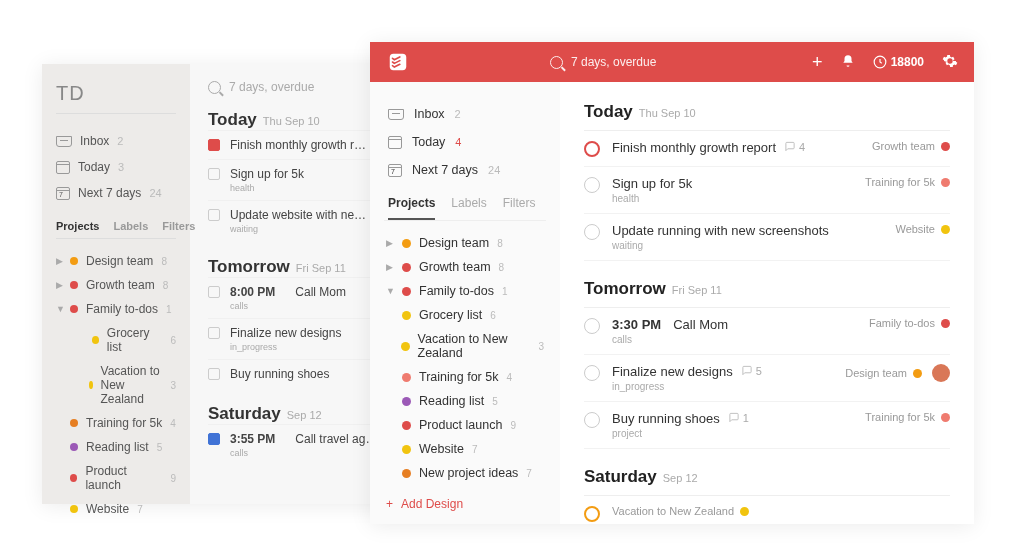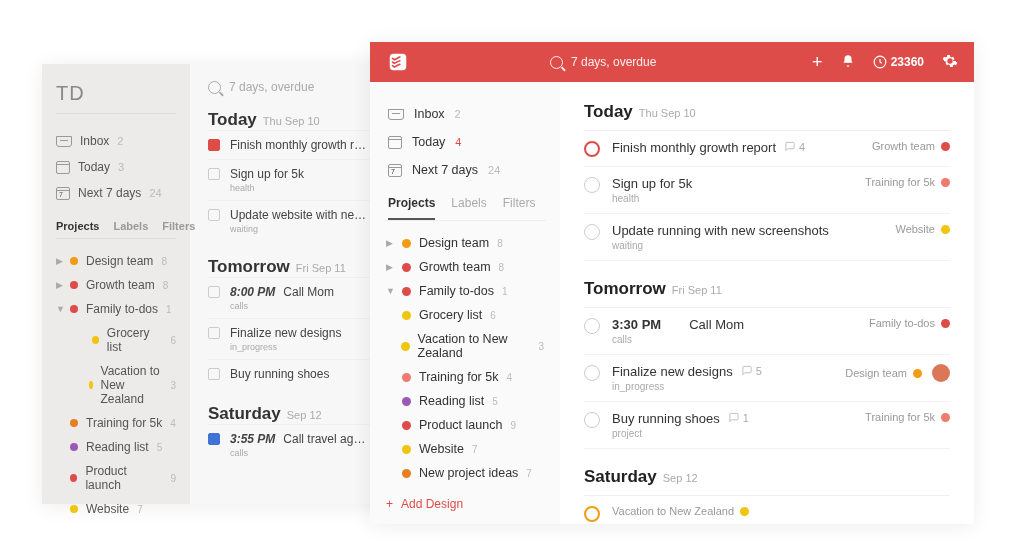--- a/index.html
+++ b/index.html
@@ -26,21 +26,21 @@
 
 .back-main { flex: 1; padding: 16px 18px; overflow: hidden; }
 .back-search { display: flex; align-items: center; gap: 8px; color: #aaa; font-size: 12px; margin-bottom: 16px; }
 .back-section { margin-bottom: 16px; }
 .back-section h2 { font-size: 17px; font-weight: 600; color: #333; display: inline; }
 .back-section .date { font-size: 11px; color: #aaa; margin-left: 6px; }
 .back-task { display: flex; align-items: flex-start; gap: 10px; padding: 7px 0; font-size: 12px; color: #444; border-top: 1px solid #f0f0f0; }
 .back-task .sq { width: 12px; height: 12px; border: 1.5px solid #ccc; border-radius: 2px; margin-top: 1px; flex-shrink: 0; }
 .back-task .sq.red { background: #de4c4a; border-color: #de4c4a; }
 .back-task .sq.blue { background: #4073d6; border-color: #4073d6; }
-.back-task .time { font-weight: 600; margin-right: 8px; font-style: italic; }
+.back-task .time { font-weight: 600; margin-right: 20px; }
 .back-task .sub-lbl { font-size: 9px; color: #aaa; display: block; margin-top: 2px; }
 .back-task .com { width: 14px; height: 12px; color: #aaa; }
 
 
 .front-header { height: 40px; background: #de4c4a; display: flex; align-items: center; padding: 0 16px; color: #fff; }
 .front-logo { width: 24px; height: 24px; display: flex; align-items: center; justify-content: center; }
 .front-logo svg { width: 22px; height: 22px; }
 .front-search { flex: 1; display: flex; align-items: center; gap: 8px; margin-left: 140px; font-size: 12px; opacity: 0.9; }
 .front-actions { display: flex; align-items: center; gap: 18px; font-size: 13px; }
 .front-karma { display: flex; align-items: center; gap: 4px; font-size: 12px; font-weight: 600; }
@@ -63,21 +63,21 @@
 .front-main { flex: 1; padding: 20px 24px; overflow: hidden; }
 .fm-section { margin-bottom: 18px; }
 .fm-section .hdr { border-bottom: 1px solid #eee; padding-bottom: 8px; }
 .fm-section h2 { font-size: 17px; font-weight: 700; color: #222; display: inline; }
 .fm-section .date { font-size: 11px; color: #aaa; margin-left: 6px; }
 .fm-task { display: flex; align-items: flex-start; padding: 9px 0; border-bottom: 1px solid #f2f2f2; font-size: 13px; color: #333; }
 .fm-task .circ { width: 16px; height: 16px; border: 1.5px solid #ccc; border-radius: 50%; flex-shrink: 0; margin-right: 12px; margin-top: 1px; }
 .fm-task .circ.p1 { border: 2.5px solid #de4c4a; }
 .fm-task .circ.p2 { border: 2.5px solid #f39c12; }
 .fm-task .body { flex: 1; }
-.fm-task .time { font-weight: 700; margin-right: 28px; }
+.fm-task .time { font-weight: 700; margin-right: 12px; }
 .fm-task .sub-lbl { font-size: 10px; color: #aaa; display: block; margin-top: 2px; }
 .fm-task .meta { display: flex; align-items: center; gap: 6px; }
 .fm-task .proj-tag { font-size: 11px; color: #999; }
 .fm-task .tag-dot { width: 9px; height: 9px; border-radius: 50%; }
 .fm-task .com-ic { display: inline-flex; align-items: center; gap: 3px; color: #aaa; font-size: 11px; margin-left: 8px; }
 .avatar { width: 18px; height: 18px; border-radius: 50%; background: #d97757; margin-left: 4px; }
 
 .search-ic { width: 13px; height: 13px; border: 1.5px solid currentColor; border-radius: 50%; position: relative; }
 .search-ic::after { content: ''; position: absolute; width: 5px; height: 1.5px; background: currentColor; bottom: -2px; right: -4px; transform: rotate(45deg); }
 .plus-ic { font-size: 18px; font-weight: 300; }
@@ -245,21 +245,21 @@
       <span>
         <svg class="bell-ic" viewBox="0 0 24 24" fill="#fff">
             <path d="M12 2a6 6 0 00-6 6v4l-2 3h16l-2-3V8a6 6 0 00-6-6zm0 20a2.5 2.5 0 002.5-2.5h-5A2.5 2.5 0 0012 22z"></path>
           </svg>
       </span>
       <span class="front-karma">
         <svg width="14" height="14" viewBox="0 0 24 24">
             <circle cx="12" cy="12" r="10" fill="none" stroke="#fff" stroke-width="2"></circle>
             <path d="M12 7v5l3 2" stroke="#fff" stroke-width="2" fill="none"></path>
           </svg>
-        <span>23360</span>
+        <span>18800</span>
       </span>
       <span>
         <svg class="gear-ic" viewBox="0 0 24 24" fill="#fff">
             <path d="M12 8a4 4 0 100 8 4 4 0 000-8zm9 4a7 7 0 01-.1 1.2l2.1 1.6-2 3.4-2.5-1a7 7 0 01-2 1.2l-.4 2.6h-4l-.4-2.6a7 7 0 01-2-1.2l-2.5 1-2-3.4 2.1-1.6A7 7 0 013 12a7 7 0 01.1-1.2L1 9.2l2-3.4 2.5 1a7 7 0 012-1.2L7.9 3h4l.4 2.6a7 7 0 012 1.2l2.5-1 2 3.4-2.1 1.6c.1.4.1.8.1 1.2z"></path>
           </svg>
       </span>
     </div>
   </div>
   <div class="front-body">
     <div class="front-sidebar">

